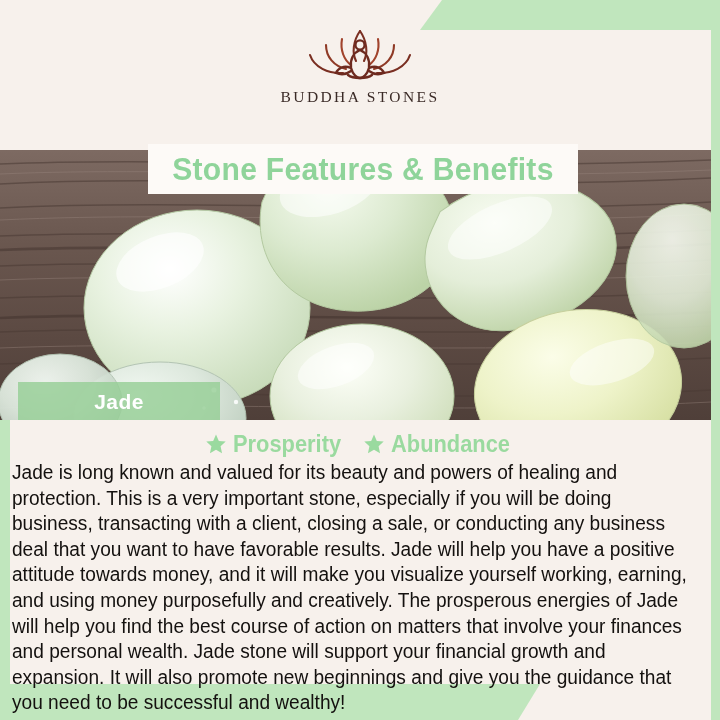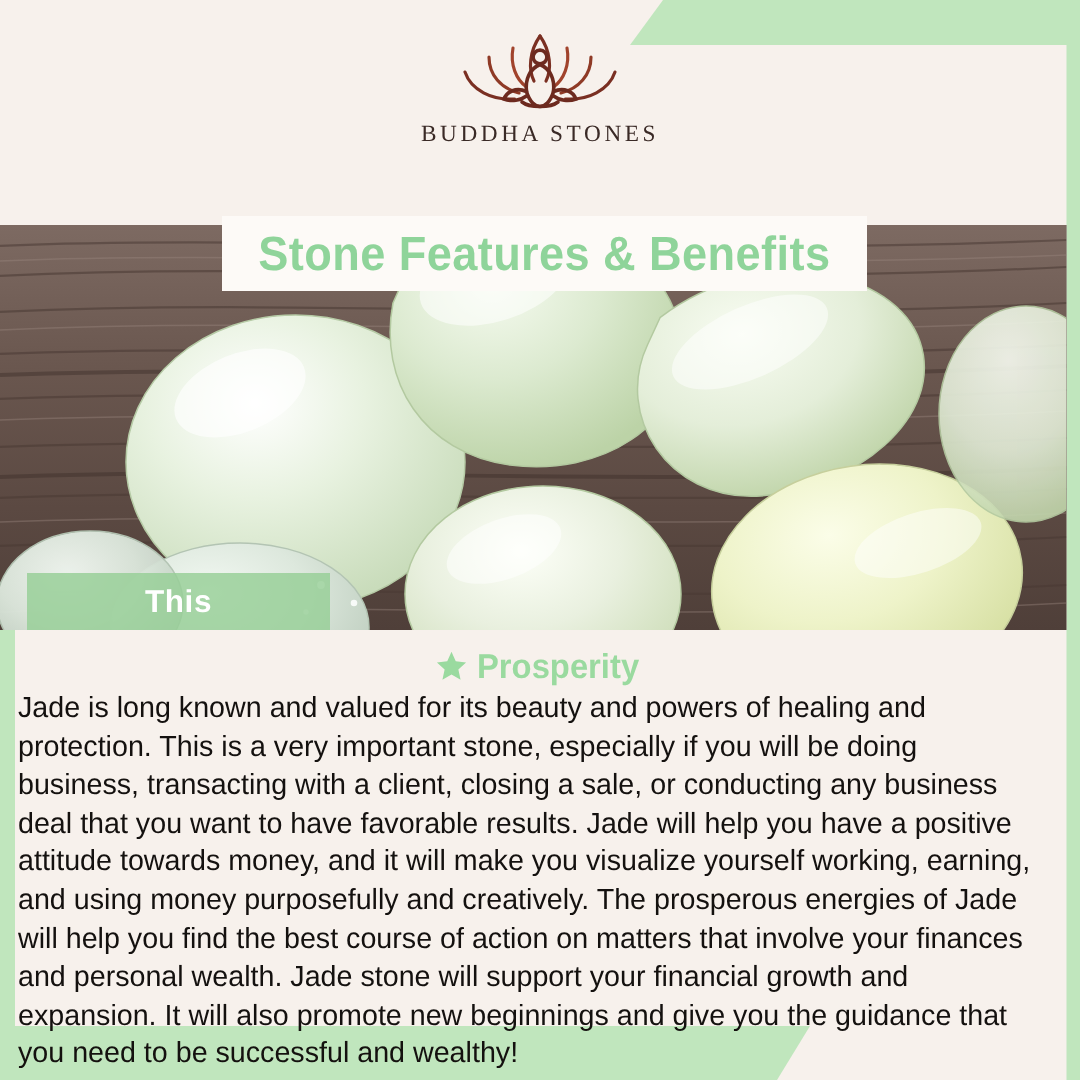--- a/index.html
+++ b/index.html
@@ -24,21 +24,21 @@
   .edge-right{
     position:absolute;top:0;right:0;width:9px;height:720px;background:#c0e6bd;
   }
   .edge-left-lower{
     position:absolute;left:0;top:172px;width:10px;height:548px;background:#c0e6bd;
   }
 
   
   .logo-wrap{
     position:absolute;top:16px;left:0;width:720px;height:90px;
-    display:flex;flex-direction:column;align-items:center;justify-content:flex-start;
+    display:flex;flex-direction:column;align-items:center;justify-content:flex-end;
     z-index:4;
   }
   .logo-mark{width:124px;height:62px;display:block;}
   .logo-word{
     margin-top:3px;
     font-family:"Liberation Serif",serif;
     font-size:15.5px;letter-spacing:2.4px;color:#3a2a26;font-weight:400;
   }
 
   
@@ -221,28 +221,34 @@
         <circle cx="236" cy="252" r="2.2" fill="#ffffff" opacity=".85"></circle>
         <circle cx="204" cy="258" r="1.8" fill="#ffffff" opacity=".8"></circle>
 
         <ellipse cx="60" cy="252" rx="62" ry="48" fill="url(#g6)" stroke="#b3c4b3" stroke-width="1" opacity=".96"></ellipse>
 
         <ellipse cx="684" cy="126" rx="58" ry="72" fill="url(#g3)" stroke="#b3c9a0" stroke-width="1" opacity=".9"></ellipse>
       </g>
     </svg>
 
     <div class="stone-label">
-      <span>This</span>
+      <span>Jade</span>
     </div>
   </div>
 
   <div class="benefits">
     <div class="benefit">
       <svg class="star" viewBox="0 0 24 24">
         <polygon points="12,1.6 15.1,8.6 22.6,9.4 17,14.5 18.6,22 12,18.2 5.4,22 7,14.5 1.4,9.4 8.9,8.6" fill="#9ada9f"></polygon>
       </svg>
       <span class="benefit-label">Prosperity</span>
     </div>
+    <div class="benefit">
+      <svg class="star" viewBox="0 0 24 24">
+        <polygon points="12,1.6 15.1,8.6 22.6,9.4 17,14.5 18.6,22 12,18.2 5.4,22 7,14.5 1.4,9.4 8.9,8.6" fill="#9ada9f"></polygon>
+      </svg>
+      <span class="benefit-label">Abundance</span>
+    </div>
   </div>
 
   <div class="body-copy">Jade is long known and valued for its beauty and powers of healing and protection. This is a very important stone, especially if you will be doing business, transacting with a client, closing a sale, or conducting any business deal that you want to have favorable results. Jade will help you have a positive attitude towards money, and it will make you visualize yourself working, earning, and using money purposefully and creatively. The prosperous energies of Jade will help you find the best course of action on matters that involve your finances and personal wealth. Jade stone will support your financial growth and expansion. It will also promote new beginnings and give you the guidance that you need to be successful and wealthy!</div>
 
 </div>
 
 </body></html>

